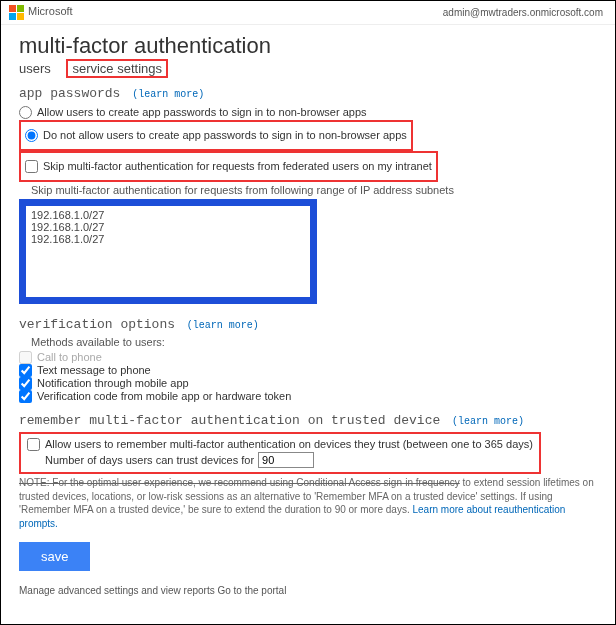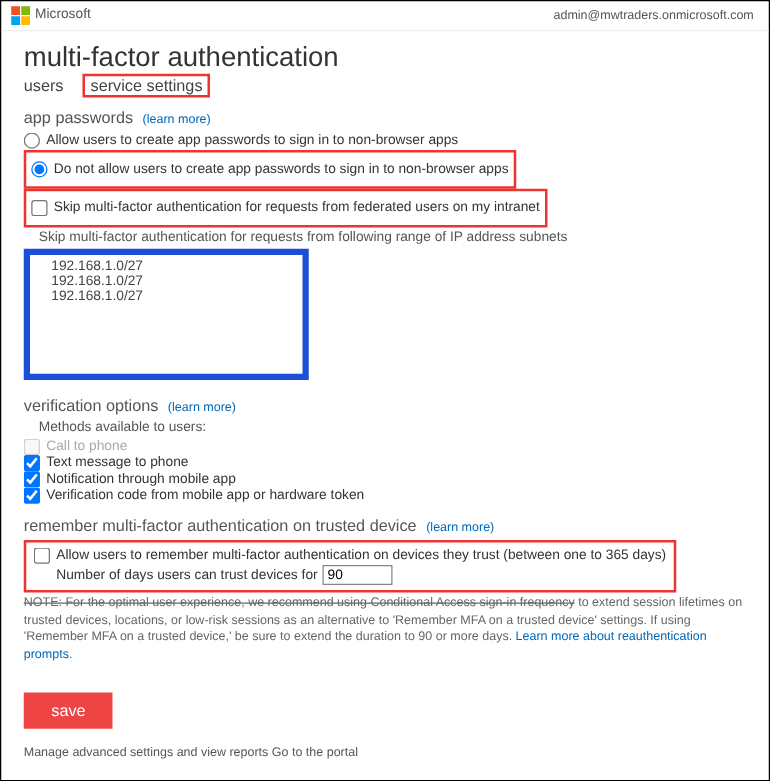--- a/index.html
+++ b/index.html
@@ -27,40 +27,40 @@
   .ms-sq span:nth-child(1){background:#f25022}
   .ms-sq span:nth-child(2){background:#7fba00}
   .ms-sq span:nth-child(3){background:#00a4ef}
   .ms-sq span:nth-child(4){background:#ffb900}
   .admin { color: #555; font-size: 10px; }
   .page { padding: 8px 18px 0 18px; }
   h1 { font-weight: 300; font-size: 22px; color: #333; margin-bottom: 2px; }
   .tabs { font-size: 13px; color: #444; margin-bottom: 10px; }
   .tab { margin-right: 12px; cursor: pointer; }
   .hl-red { border: 2px solid #e33; padding: 0 4px; }
-  .section-h { font-size: 13px; color: #555; margin: 10px 0 4px 0; font-weight: 400; }
+  .section-h { font-size: 13px; color: #555; margin: 10px 0 4px 0; font-weight: 400; font-family: Liberation Mono, monospace; }
   .learn { color: #0067b8; font-size: 10px; cursor: pointer; margin-left: 4px; }
   .opt { font-size: 11px; color: #333; padding: 1px 0; display: flex; align-items: flex-start; gap: 5px; }
   .opt input { margin: 0; }
   .opt.disabled { color: #aaa; }
   .red-box { border: 2px solid #e33; padding: 6px 4px; display: inline-flex; }
   .subtext { font-size: 11px; color: #555; margin: 2px 0 3px 12px; }
   textarea.iprange {
-    width: 228px; height: 105px; font-size: 11px; font-family: inherit;
-    padding: 3px 17px; border: 5px solid #1d4ed8; resize: none; color: #444;
+    width: 298px; height: 105px; font-size: 11px; font-family: inherit;
+    padding: 3px 5px; border: 7px solid #1d4ed8; resize: none; color: #444;
   }
   .chk-list .opt { padding: 0; }
   .remember-block { border: 2px solid #e33; padding: 3px 6px 4px 6px; display: inline-block; }
   .remember-block .row2 { margin-left: 18px; font-size: 11px; display:flex; align-items:center; gap:4px;}
   .days-input { width: 56px; height: 16px; border: 1px solid #888; font-size: 11px; text-align: left; padding: 0 3px; }
   .note { font-size: 10px; color: #666; margin-top: 2px; line-height: 1.35; }
   .note .struck { text-decoration: line-through; }
   .save-btn {
-    background: #ef4444; color: #fff; border: none;
-    padding: 7px 22px; font-size: 13px; margin-top: 24px; cursor: pointer;
+    background: #3b82f6; color: #fff; border: none;
+    padding: 7px 22px; font-size: 13px; margin-top: 12px; cursor: pointer;
   }
   .cutoff { font-size: 10px; color: #555; margin-top: 14px; white-space: nowrap; overflow: hidden; }
 </style>
 </head>
 <body>
 
 <div class="header">
   <div class="ms-logo">
     <span class="ms-sq">
         <span></span>

